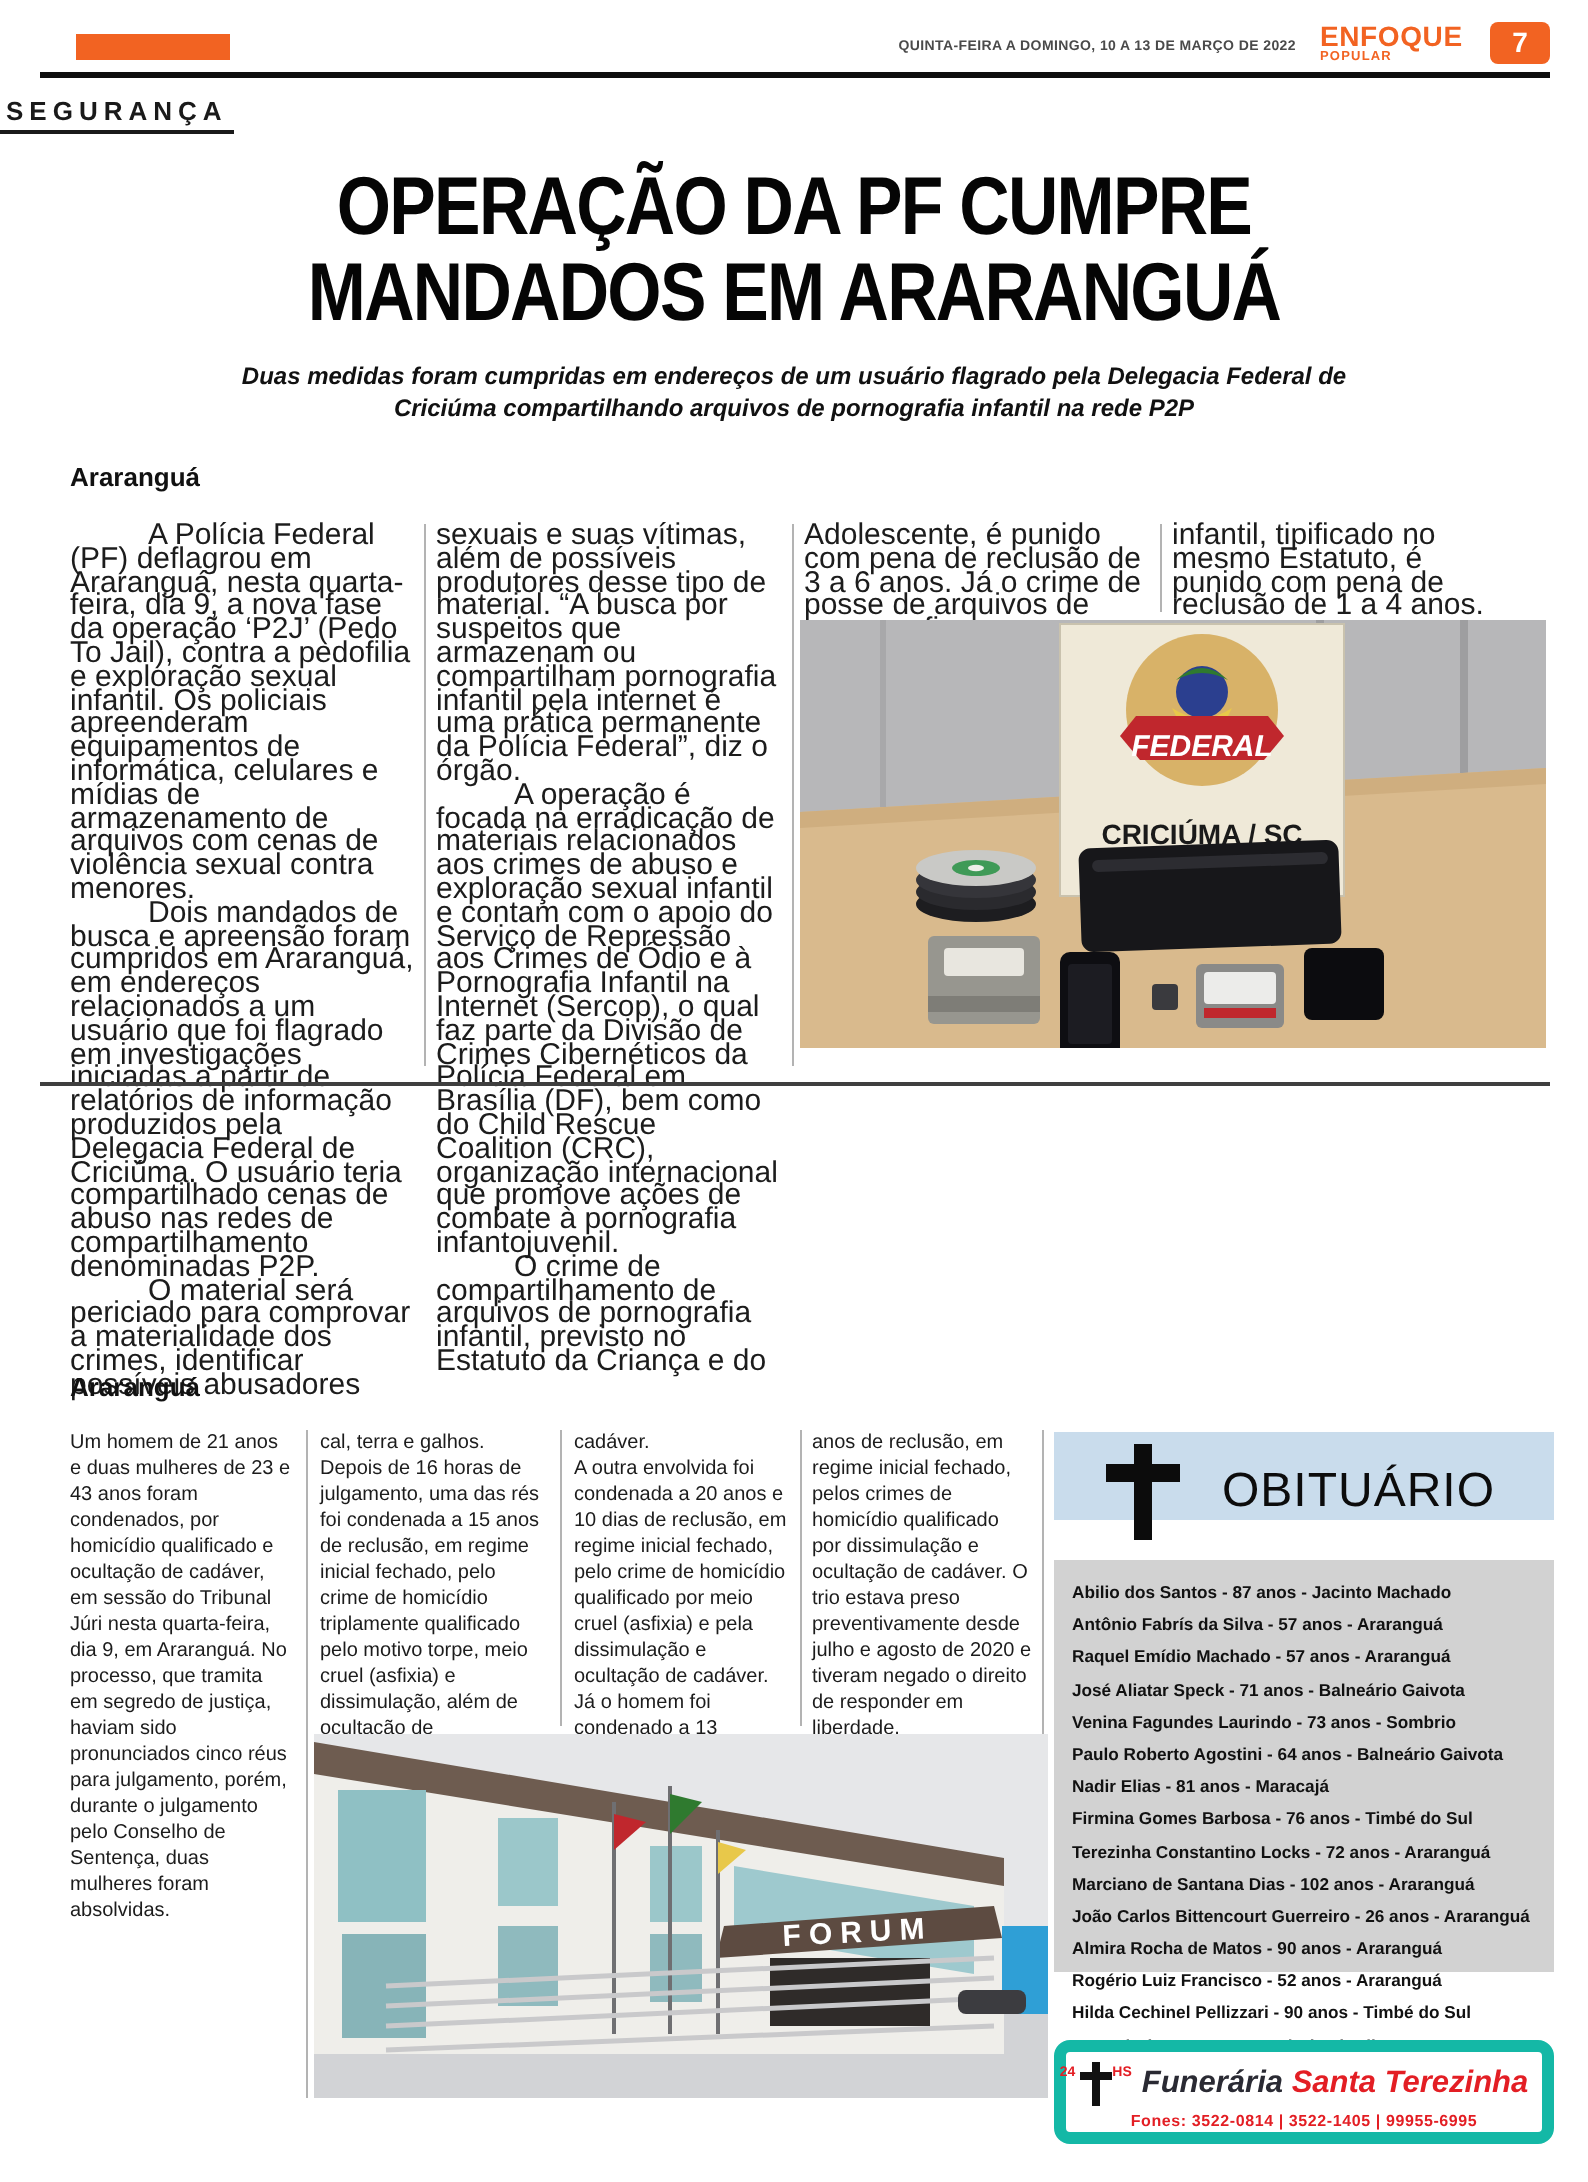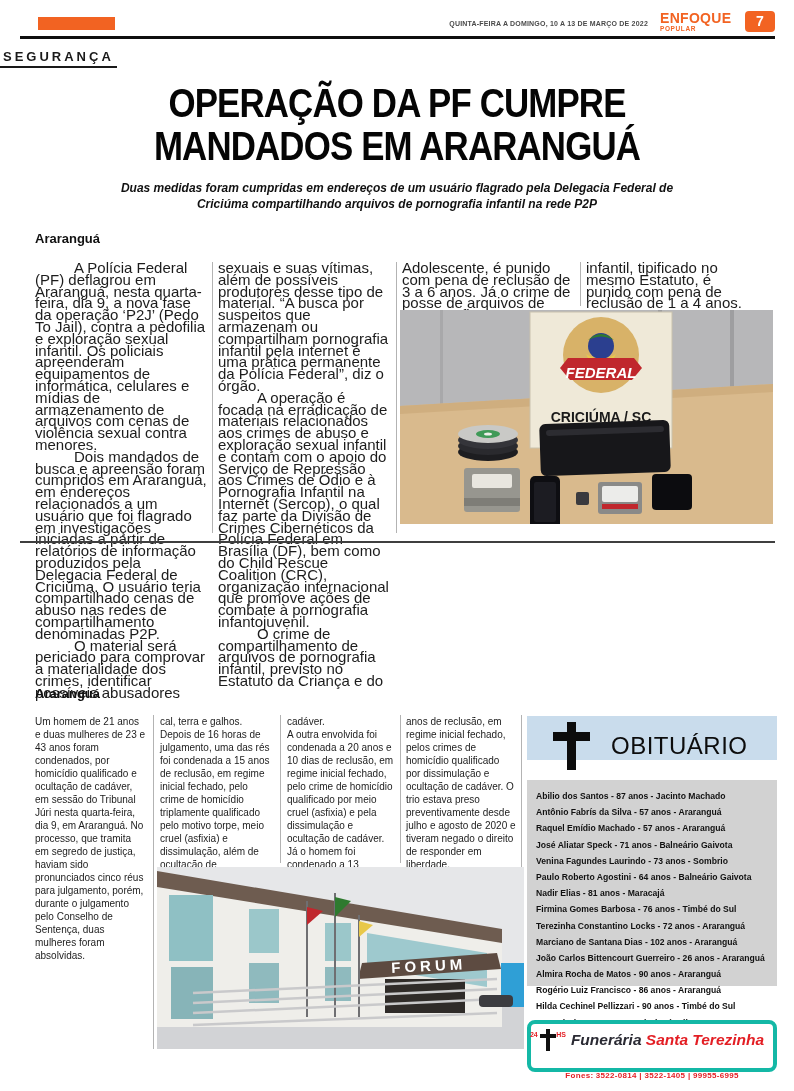--- a/index.html
+++ b/index.html
@@ -54,30 +54,30 @@
 
   
   .obit-header{left:527px;top:716px;width:250px;height:44px;background:#C9DCEC;}
   .cross{position:absolute;left:24px;top:6px;width:40px;height:48px;}
   .cross .v{position:absolute;left:16px;top:0;width:9px;height:48px;background:#0c0c0c;}
   .cross .h{position:absolute;left:2px;top:10px;width:37px;height:9px;background:#0c0c0c;}
   .obit-title{position:absolute;left:84px;top:16px;font-size:24px;letter-spacing:.5px;color:#0c0c0c;font-weight:normal;}
   .obit-list{left:527px;top:780px;width:250px;height:206px;background:#D2D2D2;box-sizing:border-box;padding:11px 0 0 9px;}
   .obit-entry{font-size:8.6px;font-weight:bold;color:#111;margin-bottom:6.2px;}
 
-  .ad{left:527px;top:1020px;width:250px;height:52px;box-sizing:border-box;border:4px solid #14b8a6;border-radius:8px;background:#fff;}
+  .ad{left:527px;top:1020px;width:250px;height:52px;box-sizing:border-box;border:6px solid #14b8a6;border-radius:8px;background:#fff;}
   .ad-row1{display:flex;align-items:center;justify-content:center;margin-top:5px;gap:5px;}
   .ad-cross{position:relative;width:16px;height:22px;}
   .ad-cross .v{position:absolute;left:6px;top:0;width:4px;height:22px;background:#111;}
   .ad-cross .h{position:absolute;left:0;top:5px;width:16px;height:4px;background:#111;}
   .ad-24{position:absolute;left:-10px;top:2px;font-size:7px;font-weight:bold;color:#E31E24;}
   .ad-hs{position:absolute;right:-10px;top:2px;font-size:7px;font-weight:bold;color:#E31E24;}
   .ad-name{font-style:italic;font-weight:bold;font-size:15.5px;white-space:nowrap;margin-left:10px;}
   .ad-name .n1{color:#2a2a33;} .ad-name .n2{color:#E31E24;}
-  .ad-phones{text-align:center;font-size:8px;font-weight:bold;color:#E31E24;margin-top:20px;letter-spacing:.3px;}
+  .ad-phones{text-align:center;font-size:8px;font-weight:bold;color:#E31E24;margin-top:3px;letter-spacing:.3px;}
 </style>
 </head>
 <body>
 
 <div id="page">
 
   <div class="abs orange-bar"></div>
   <div class="abs date-text">QUINTA-FEIRA A DOMINGO, 10 A 13 DE MARÇO DE 2022</div>
   <div class="abs brand">
     <div class="brand-name">ENFOQUE</div>
@@ -240,21 +240,21 @@
     <div class="obit-entry">Raquel Emídio Machado - 57 anos - Araranguá</div>
     <div class="obit-entry">José Aliatar Speck - 71 anos - Balneário Gaivota</div>
     <div class="obit-entry">Venina Fagundes Laurindo - 73 anos - Sombrio</div>
     <div class="obit-entry">Paulo Roberto Agostini - 64 anos - Balneário Gaivota</div>
     <div class="obit-entry">Nadir Elias - 81 anos - Maracajá</div>
     <div class="obit-entry">Firmina Gomes Barbosa - 76 anos - Timbé do Sul</div>
     <div class="obit-entry">Terezinha Constantino Locks - 72 anos - Araranguá</div>
     <div class="obit-entry">Marciano de Santana Dias - 102 anos - Araranguá</div>
     <div class="obit-entry">João Carlos Bittencourt Guerreiro - 26 anos - Araranguá</div>
     <div class="obit-entry">Almira Rocha de Matos - 90 anos - Araranguá</div>
-    <div class="obit-entry">Rogério Luiz Francisco - 86 anos - Araranguá</div>
+    <div class="obit-entry">Rogério Luiz Francisco - 52 anos - Araranguá</div>
     <div class="obit-entry">Hilda Cechinel Pellizzari - 90 anos - Timbé do Sul</div>
     <div class="obit-entry">Erna Floriano - 83 anos - Florianópolis</div>
   </div>
 
   <div class="abs ad">
     <div class="ad-row1">
       <div class="ad-cross">
         <span class="ad-24">24</span>
         <div class="v"></div>
           <div class="h"></div>

